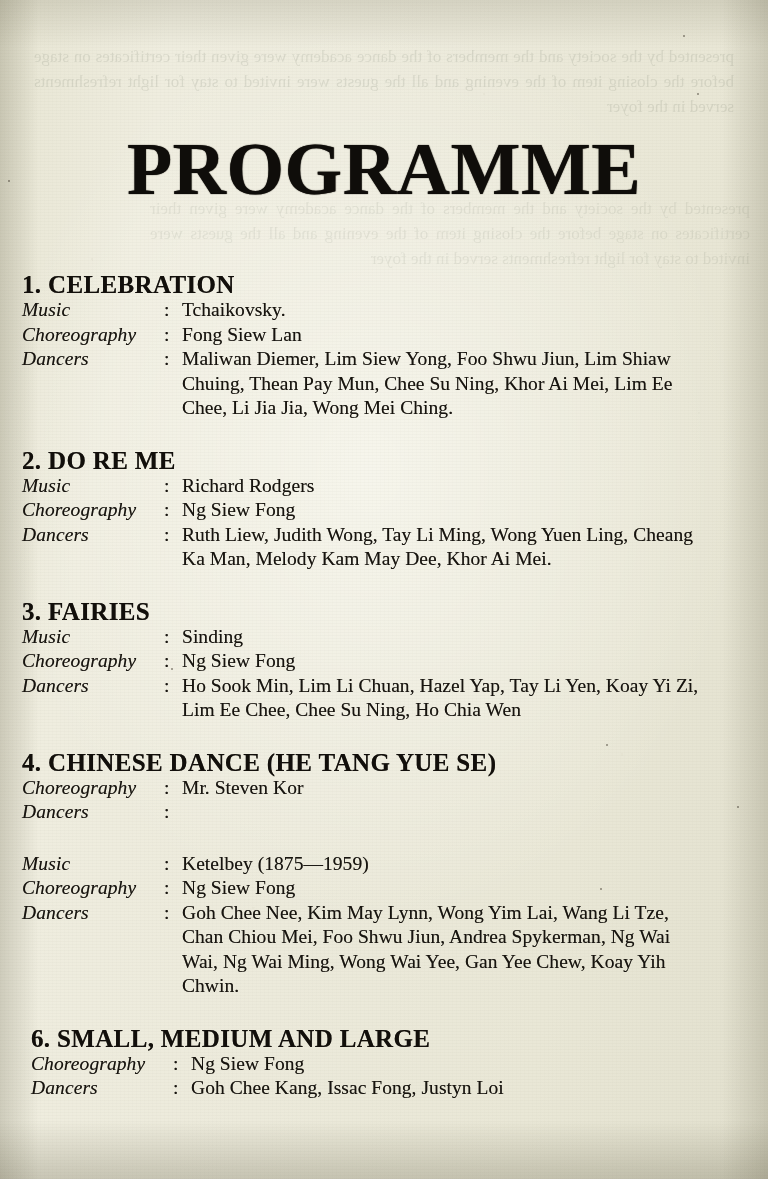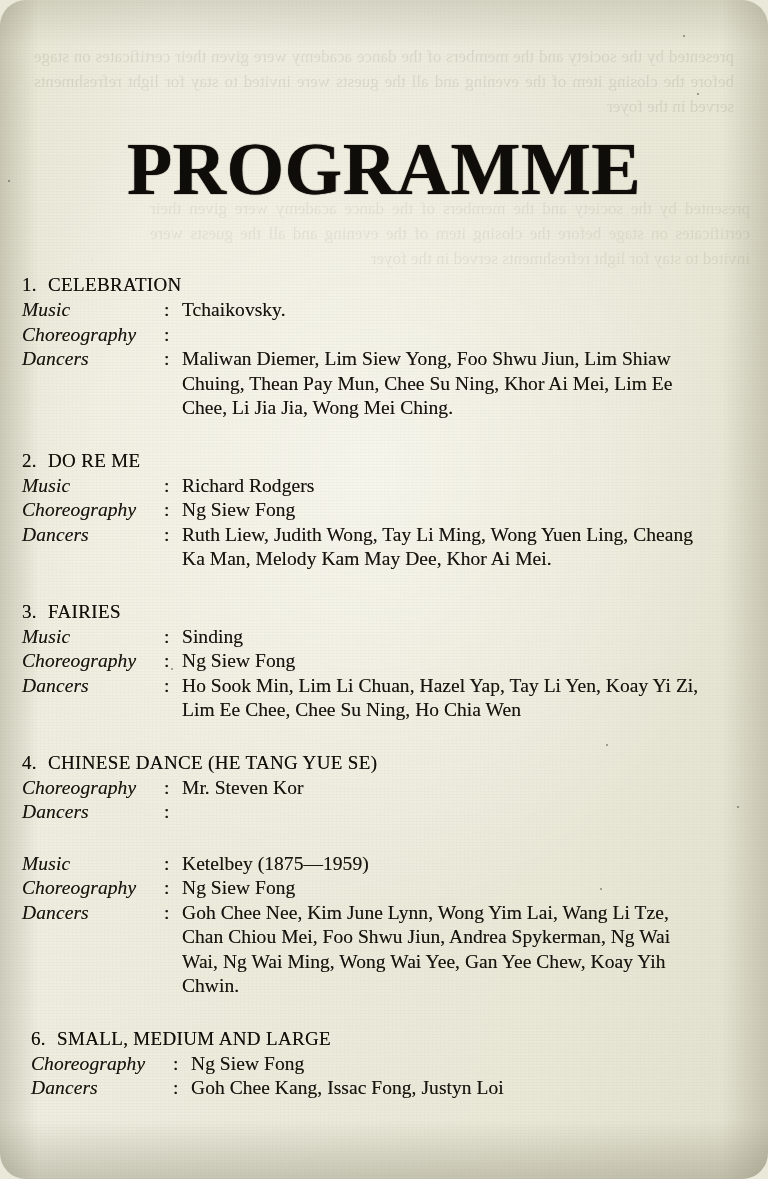--- a/index.html
+++ b/index.html
@@ -19,21 +19,20 @@
   
   .page {
     position: relative;
     width: 768px;
     height: 1179px;
     box-sizing: border-box;
     background:
       radial-gradient(ellipse 70% 55% at 48% 40%, rgba(255,255,250,0.55) 0%, rgba(255,255,250,0) 70%),
       linear-gradient(100deg, #e7e5d3 0%, #efeddf 18%, #eceadb 46%, #e9e7d6 74%, #e2e0ce 100%);
     overflow: hidden;
-    border-radius: 26px;
   }
   
   .grain {
     position: absolute;
     inset: 0;
     pointer-events: none;
     opacity: .5;
     background-image:
       repeating-linear-gradient(0deg, rgba(120,118,96,.055) 0px, rgba(120,118,96,.055) 1px, rgba(0,0,0,0) 1px, rgba(0,0,0,0) 3px),
       repeating-linear-gradient(90deg, rgba(120,118,96,.035) 0px, rgba(120,118,96,.035) 1px, rgba(0,0,0,0) 1px, rgba(0,0,0,0) 4px),
@@ -99,22 +98,22 @@
     list-style: none;
     margin-top: 66px;
     padding-left: 22px;
   }
 
   .item { margin-bottom: 27px; }
   .item.indent { padding-left: 9px; }
   .item:last-child { margin-bottom: 4px; }
 
   .item-head {
-    font-weight: 400;
-    font-size: 19px;
+    font-weight: 700;
+    font-size: 25px;
     line-height: 25px;
     letter-spacing: .35px;
     color: #120f0b;
     text-shadow: 0 0 .5px rgba(20,16,10,.6);
     white-space: nowrap;
   }
   .item-num { display: inline-block; min-width: 26px; }
 
   .rows { margin-top: 1px; }
 
@@ -181,20 +180,21 @@
           <div class="item-head"><span class="item-num">1.</span><span>CELEBRATION</span></div>
           <div class="rows">
             <div class="row">
               <span class="row-label">Music</span>
               <span class="row-colon">:</span>
               <span class="row-value">Tchaikovsky.</span>
             </div>
             <div class="row">
               <span class="row-label">Choreography</span>
               <span class="row-colon">:</span>
+              <span class="row-value">Fong Siew Lan</span>
             </div>
             <div class="row">
               <span class="row-label">Dancers</span>
               <span class="row-colon">:</span>
               <span class="row-value">Maliwan Diemer, Lim Siew Yong, Foo Shwu Jiun, Lim Shiaw Chuing, Thean Pay Mun, Chee Su Ning, Khor Ai Mei, Lim Ee Chee, Li Jia Jia, Wong Mei Ching.</span>
             </div>
           </div>
         </li>
         <li class="item">
           <div class="item-head"><span class="item-num">2.</span><span>DO RE ME</span></div>
@@ -258,21 +258,21 @@
               <span class="row-value">Ketelbey (1875—1959)</span>
             </div>
             <div class="row">
               <span class="row-label">Choreography</span>
               <span class="row-colon">:</span>
               <span class="row-value">Ng Siew Fong</span>
             </div>
             <div class="row">
               <span class="row-label">Dancers</span>
               <span class="row-colon">:</span>
-              <span class="row-value">Goh Chee Nee, Kim June Lynn, Wong Yim Lai, Wang Li Tze, Chan Chiou Mei, Foo Shwu Jiun, Andrea Spykerman, Ng Wai Wai, Ng Wai Ming, Wong Wai Yee, Gan Yee Chew, Koay Yih Chwin.</span>
+              <span class="row-value">Goh Chee Nee, Kim May Lynn, Wong Yim Lai, Wang Li Tze, Chan Chiou Mei, Foo Shwu Jiun, Andrea Spykerman, Ng Wai Wai, Ng Wai Ming, Wong Wai Yee, Gan Yee Chew, Koay Yih Chwin.</span>
             </div>
           </div>
         </li>
         <li class="item indent">
           <div class="item-head"><span class="item-num">6.</span><span>SMALL, MEDIUM AND LARGE</span></div>
           <div class="rows">
             <div class="row">
               <span class="row-label">Choreography</span>
               <span class="row-colon">:</span>
               <span class="row-value">Ng Siew Fong</span>

